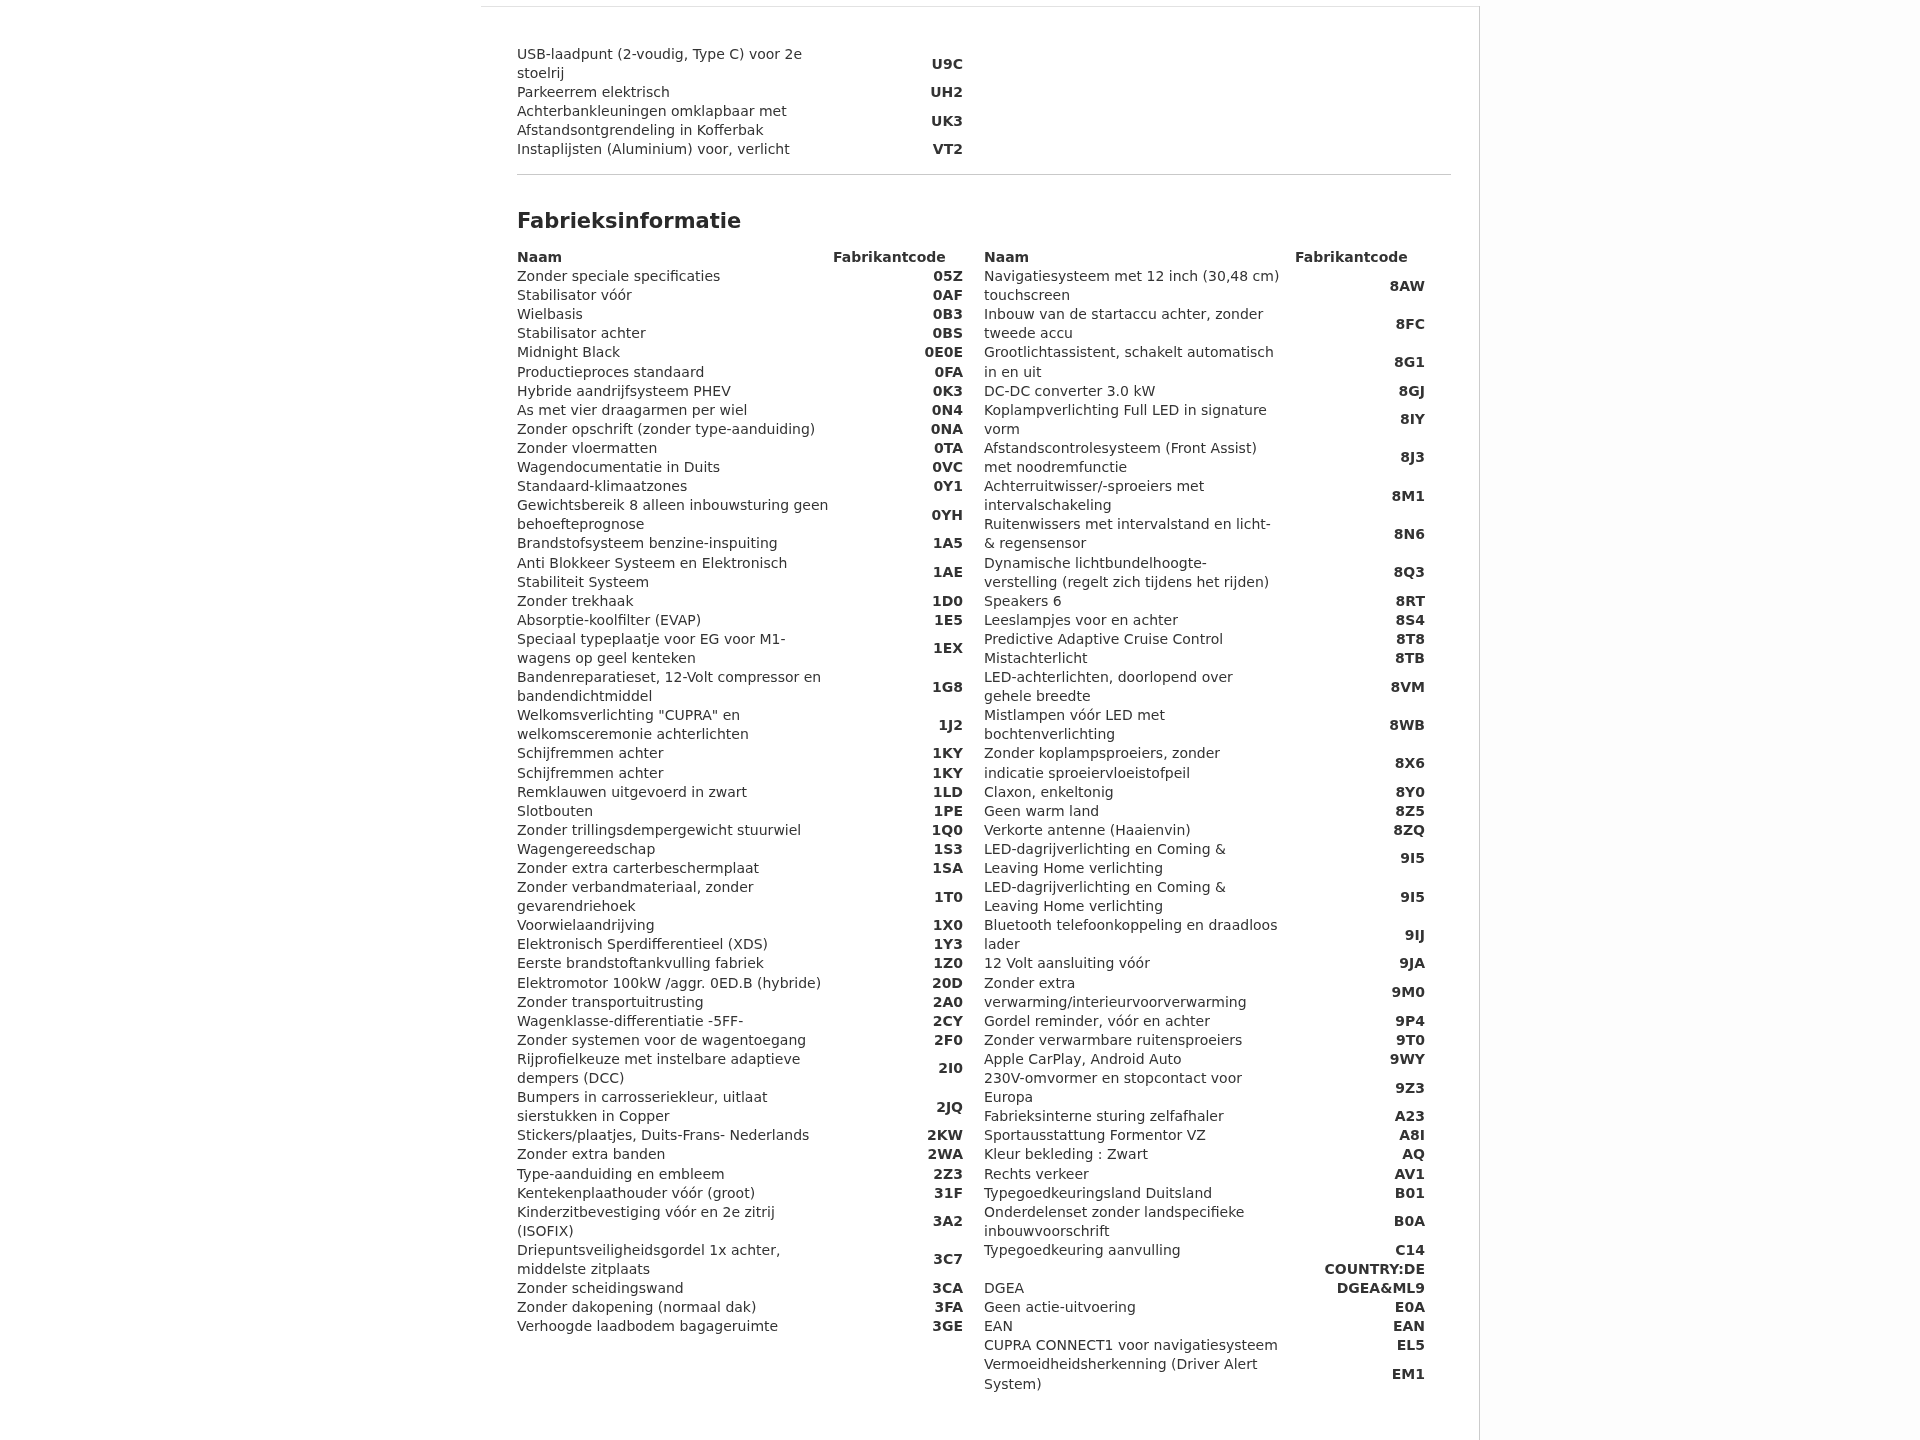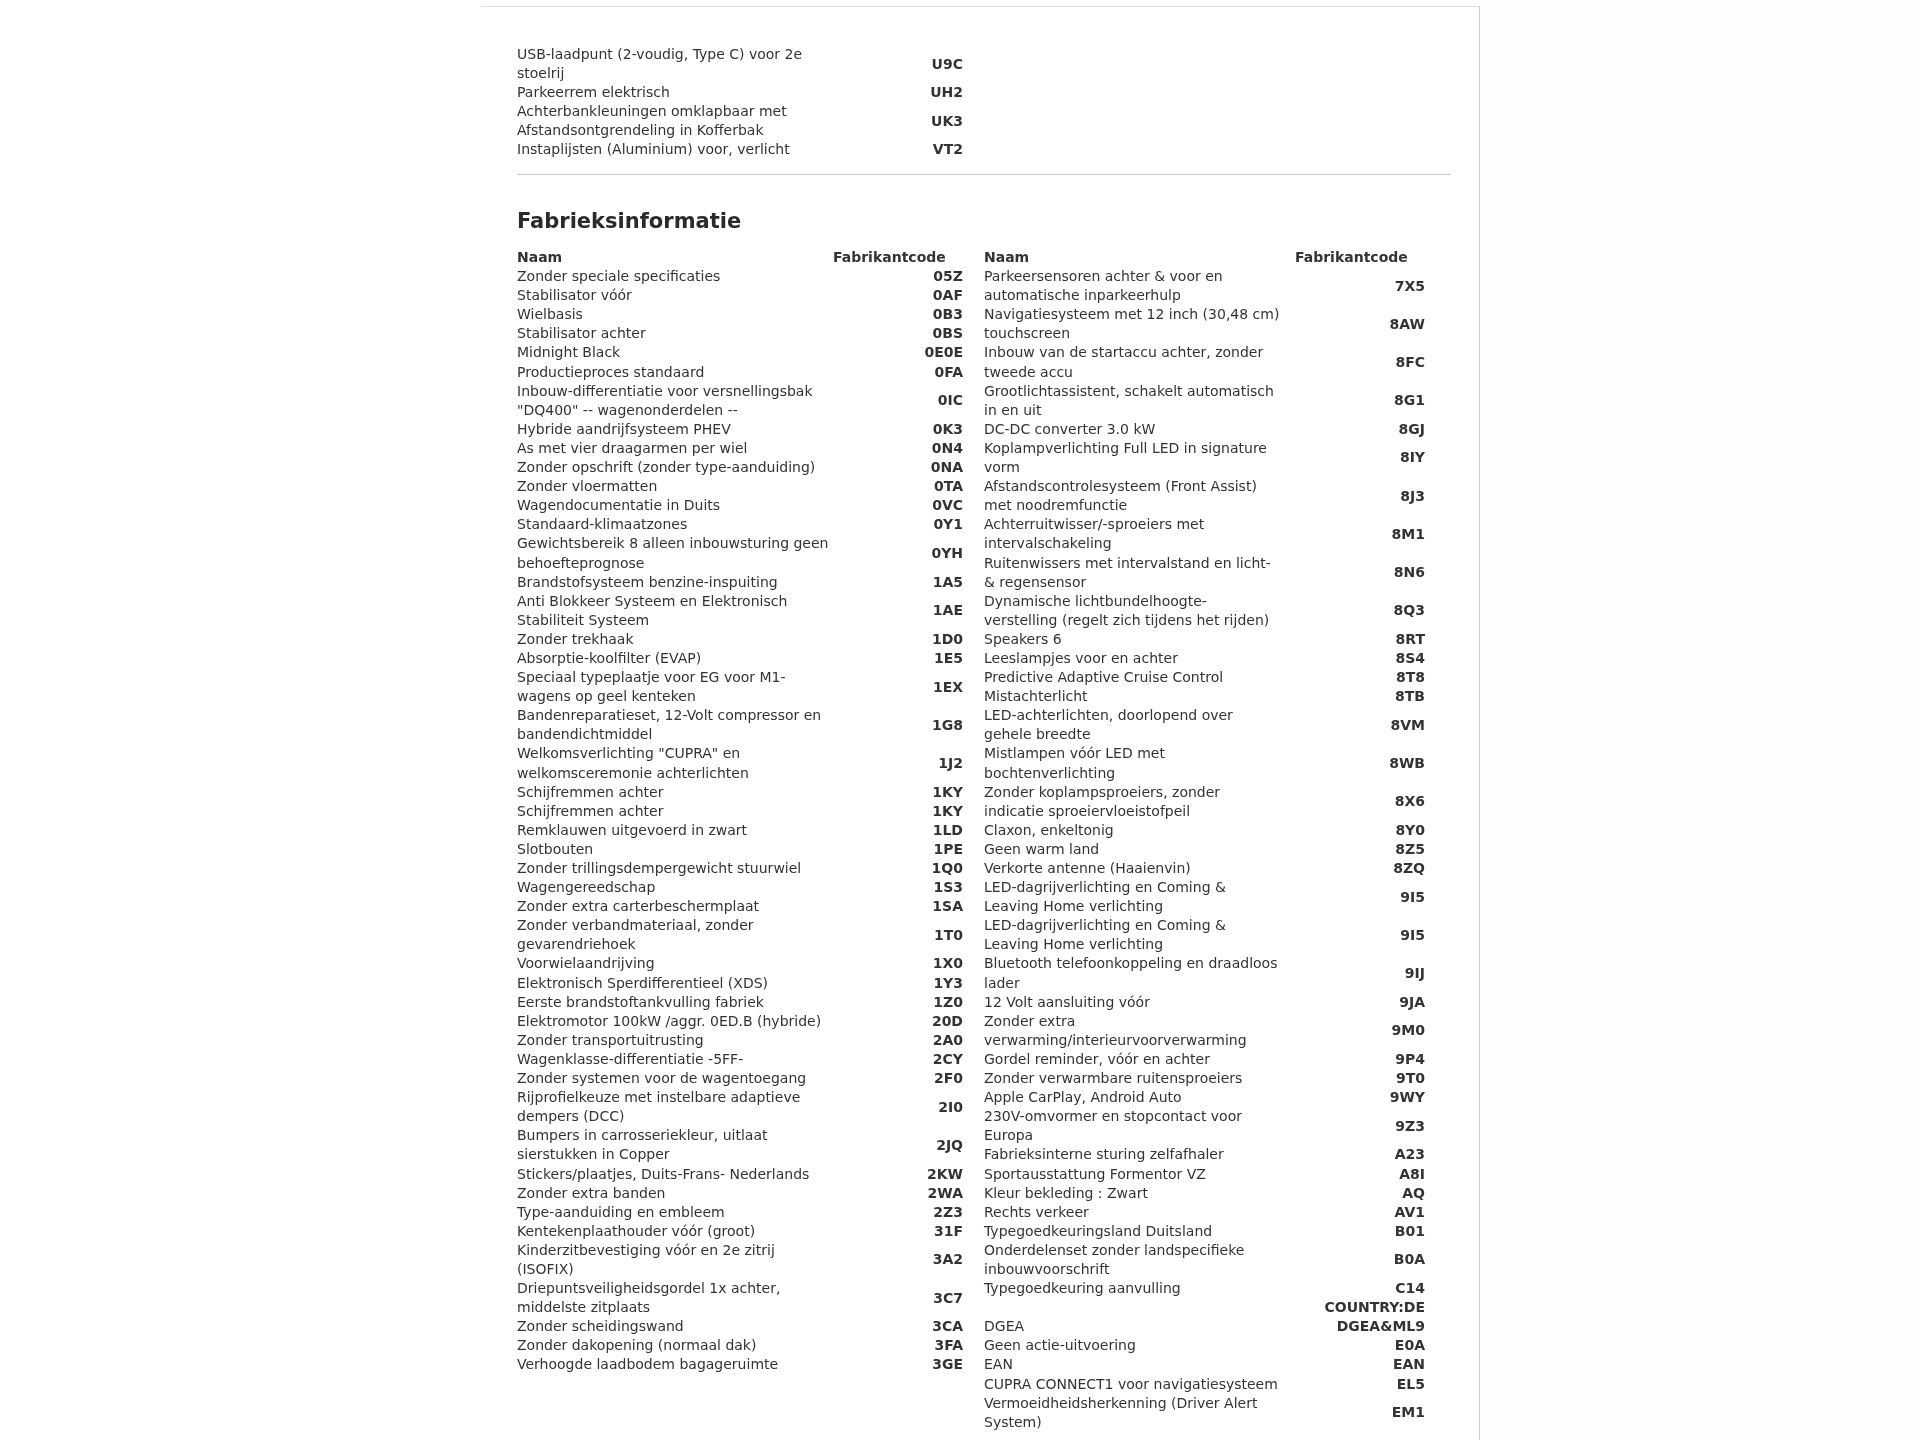--- a/index.html
+++ b/index.html
@@ -161,25 +161,20 @@
   <div class="trow">
     <div class="cell-name">Midnight Black</div>
     <div class="cell-code">0E0E</div>
   </div>
 
   <div class="trow">
     <div class="cell-name">Productieproces standaard</div>
     <div class="cell-code">0FA</div>
   </div>
 
-  <div class="trow">
-    <div class="cell-name">Inbouw-differentiatie voor versnellingsbak
-"DQ400" -- wagenonderdelen --</div>
-    <div class="cell-code">0IC</div>
-  </div>
 
   <div class="trow">
     <div class="cell-name">Hybride aandrijfsysteem PHEV</div>
     <div class="cell-code">0K3</div>
   </div>
 
   <div class="trow">
     <div class="cell-name">As met vier draagarmen per wiel</div>
     <div class="cell-code">0N4</div>
   </div>
@@ -386,25 +381,20 @@
   </div>
 </div>
   </div>
 
   <div class="opt-table factory-right">
     <div class="thead">
       <span class="h-name">Naam</span>
       <span class="h-code">Fabrikantcode</span>
     </div>
     <div>
-  <div class="trow">
-    <div class="cell-name">Parkeersensoren achter &amp; voor en
-automatische inparkeerhulp</div>
-    <div class="cell-code">7X5</div>
-  </div>
 
   <div class="trow">
     <div class="cell-name">Navigatiesysteem met 12 inch (30,48 cm)
 touchscreen</div>
     <div class="cell-code">8AW</div>
   </div>
 
   <div class="trow">
     <div class="cell-name">Inbouw van de startaccu achter, zonder
 tweede accu</div>

